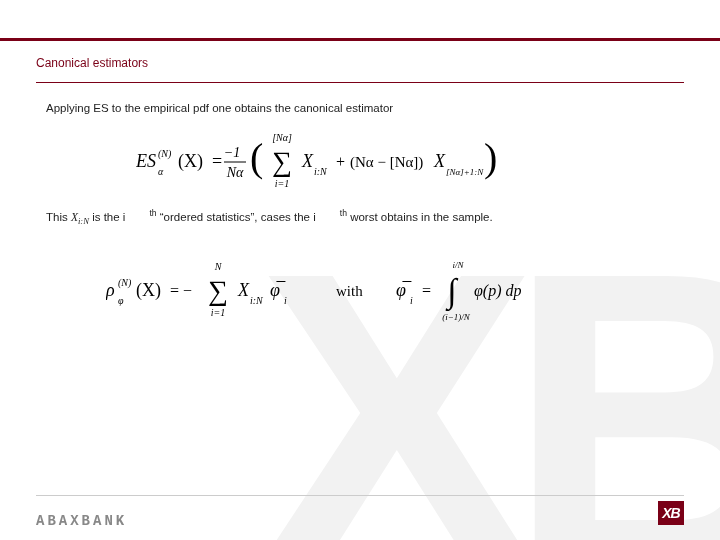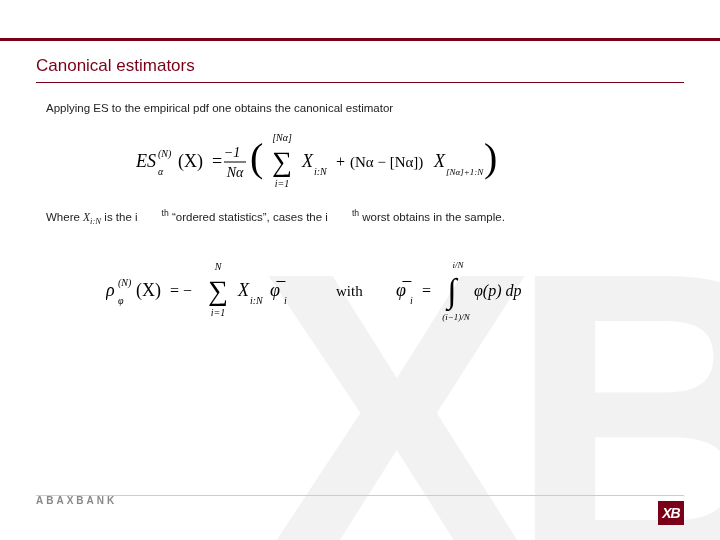--- a/index.html
+++ b/index.html
@@ -38,21 +38,21 @@
     left: 0;
     width: 720px;
     height: 3px;
     background: #7a0017;
     z-index: 2;
   }
   .title {
     position: absolute;
     top: 56px;
     left: 36px;
-    font-size: 17px;
+    font-size: 12px;
     color: #7a0017;
     z-index: 2;
   }
   .title-rule {
     position: absolute;
     top: 82px;
     left: 36px;
     width: 648px;
     height: 1px;
     background: #7a0017;
@@ -87,27 +87,27 @@
     left: 36px;
     bottom: 44px;
     width: 648px;
     height: 1px;
     background: #ccc;
     z-index: 2;
   }
   .footer-logo-text {
     position: absolute;
     left: 36px;
-    bottom: 34px;
-    font-size: 10px;
+    bottom: 11px;
+    font-size: 14px;
     letter-spacing: 3px;
     color: #888;
     font-weight: 700;
     z-index: 2;
-    font-family: Liberation Sans, sans-serif;
+    font-family: Liberation Mono, monospace;
   }
   .footer-badge {
     position: absolute;
     right: 36px;
     bottom: 15px;
     width: 26px;
     height: 24px;
     background: #7a0017;
     color: #fff;
     font-family: Arial, Helvetica, sans-serif;
@@ -166,21 +166,21 @@
 
           <text x="298" y="40" font-size="18">X</text>
           <text x="310" y="48" font-size="9">[Nα]+1:N</text>
 
           <text x="348" y="44" font-size="40" font-style="normal">)</text>
         </g>
       </svg>
     </div>
 
     <p>
-      <span>Where </span><span class="mono-math">X</span><sub class="mono-math">i:N</sub><span> is the i</span><sup>th</sup><span> “ordered statistics”, cases the i</span><sup>th</sup><span> worst obtains in the sample.</span>
+      <span>This </span><span class="mono-math">X</span><sub class="mono-math">i:N</sub><span> is the i</span><sup>th</sup><span> “ordered statistics”, cases the i</span><sup>th</sup><span> worst obtains in the sample.</span>
     </p>
 
 
 
     <div class="formula-row" style="padding-left:60px; margin-top:26px;">
       <svg width="480" height="70" viewBox="0 0 480 70">
         <g font-family="Cambria Math, Times New Roman, serif" font-style="italic" fill="#000">
 
           <text x="0" y="42" font-size="18">ρ</text>
           <text x="12" y="32" font-size="10">(N)</text>

